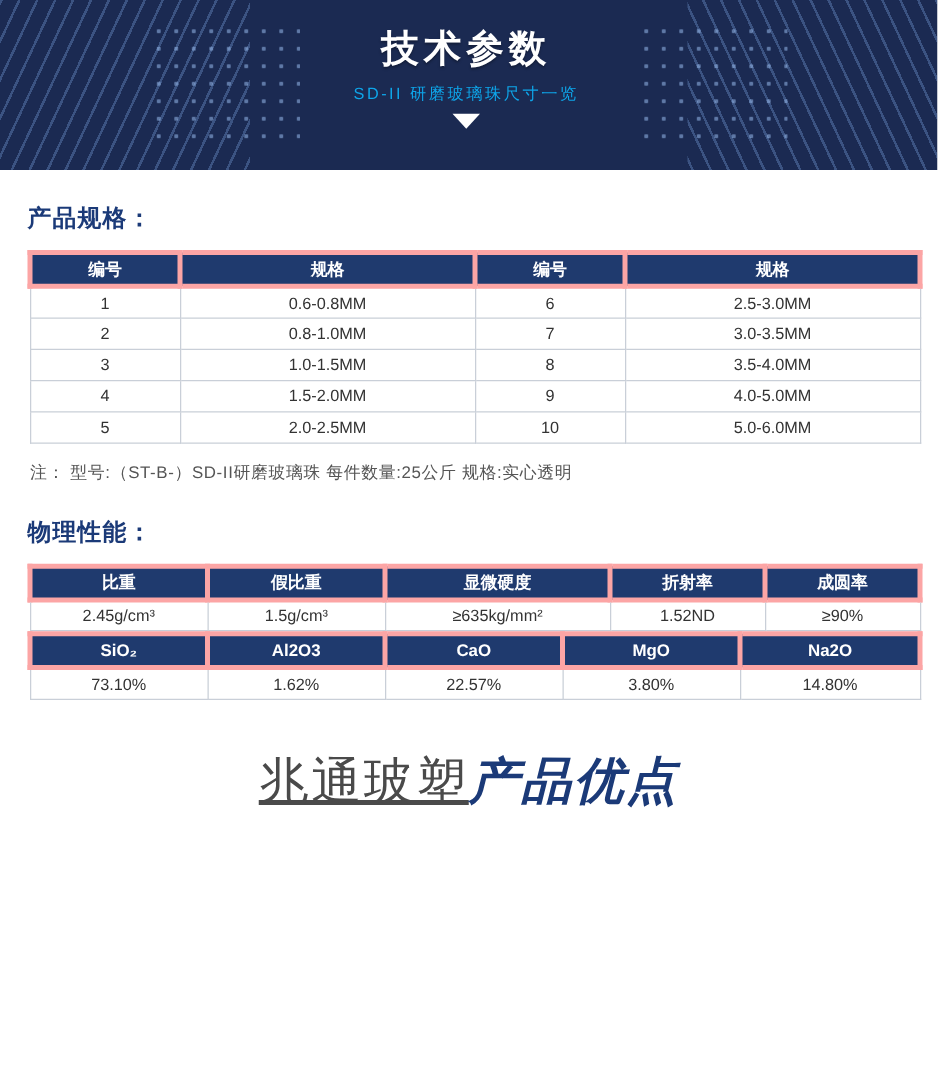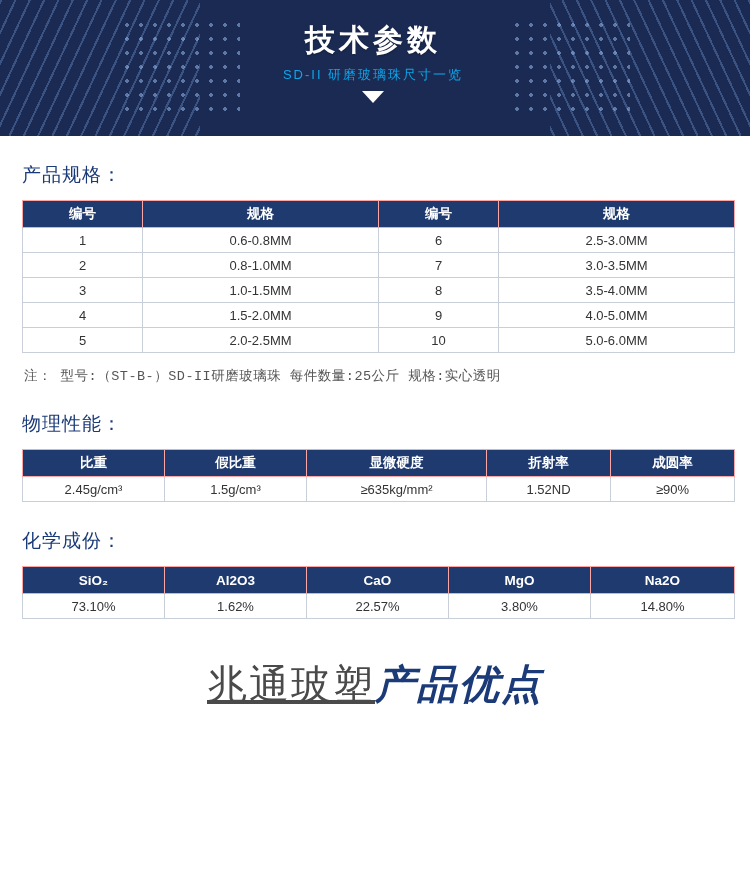--- a/index.html
+++ b/index.html
@@ -81,55 +81,54 @@
     border-right: 11px solid transparent;
     border-top: 12px solid #ffffff;
   }
 
   
   .content { padding: 0 18px; }
 
   .section-title {
     color: #1b3a78;
     font-size: 19px;
-    font-weight: normal;
+    font-weight: bold;
     margin: 26px 0 12px 4px;
     letter-spacing: 1px;
   }
 
   table {
     border-collapse: collapse;
     width: 712px;
     margin-left: 4px;
     table-layout: fixed;
   }
   th {
     background: #1f3a6e;
     color: #ffffff;
     font-size: 13.5px;
     font-weight: bold;
     height: 27px;
-    border: 1px solid #fca5a5;
+    border: 4px solid #fca5a5;
     text-align: center;
   }
   td {
     height: 25px;
     font-size: 13px;
     color: #333;
     text-align: center;
     border: 1px solid #c9cfd8;
     background: #ffffff;
   }
 
   .note {
     margin: 14px 0 0 6px;
     font-size: 13.5px;
     color: #555;
     letter-spacing: 0.5px;
-    font-family: Liberation Mono, monospace;
   }
 
   
   .footer {
     margin-top: 40px;
     text-align: center;
   }
   .footer-main {
     font-size: 40px;
     letter-spacing: 2px;
@@ -237,21 +236,20 @@
       <tr>
         <td>2.45g/cm³</td>
         <td>1.5g/cm³</td>
         <td>≥635kg/mm²</td>
         <td>1.52ND</td>
         <td>≥90%</td>
       </tr>
     </tbody>
   </table>
 
-  <div class="section-title">化学成份：</div>
 
   <table>
     <colgroup>
       <col style="width:142px">
         <col style="width:142px">
         <col style="width:142px">
         <col style="width:142px">
         <col style="width:144px">
     </colgroup>
     <thead>

